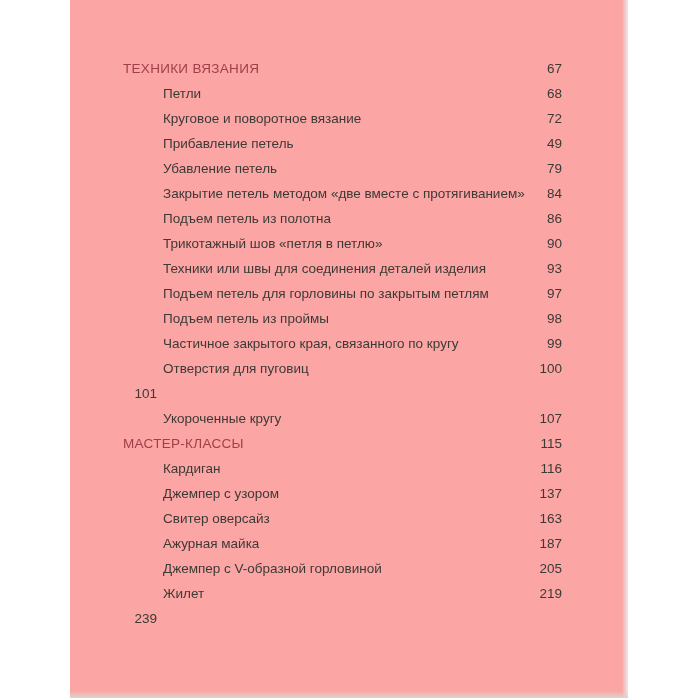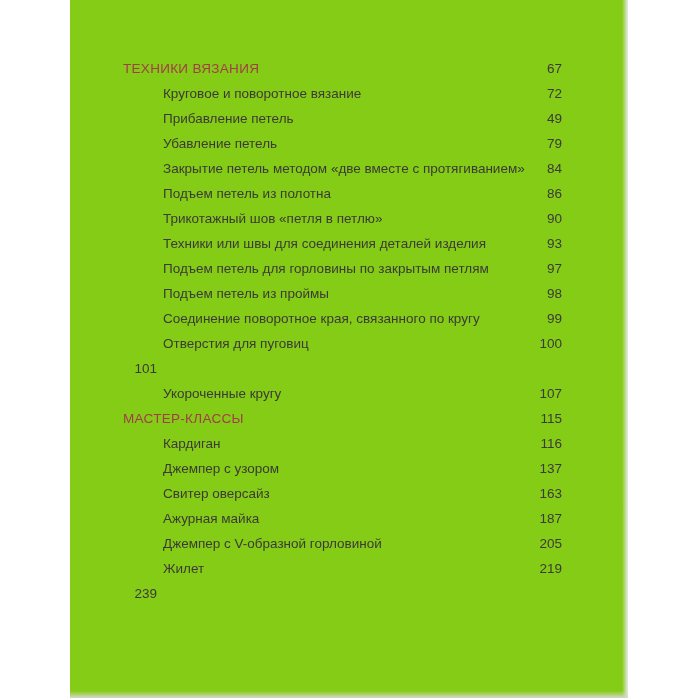--- a/index.html
+++ b/index.html
@@ -19,21 +19,21 @@
     background: #ffffff;
   }
 
   
   .paper {
     position: absolute;
     left: 70px;
     top: 0;
     width: 558px;
     height: 698px;
-    background: #84cc16;
+    background: #fca5a5;
   }
 
   
   .paper::after {
     content: "";
     position: absolute;
     left: 0;
     right: 0;
     bottom: 0;
     height: 7px;
@@ -92,20 +92,24 @@
 <body>
 
 <div class="canvas">
   <div class="paper">
     <div class="toc" id="toc">
         <div class="row section">
           <span class="label">ТЕХНИКИ ВЯЗАНИЯ</span>
           <span class="num">67</span>
         </div>
         <div class="row item">
+          <span class="label">Петли</span>
+          <span class="num">68</span>
+        </div>
+        <div class="row item">
           <span class="label">Круговое и поворотное вязание</span>
           <span class="num">72</span>
         </div>
         <div class="row item">
           <span class="label">Прибавление петель</span>
           <span class="num">49</span>
         </div>
         <div class="row item">
           <span class="label">Убавление петель</span>
           <span class="num">79</span>
@@ -128,21 +132,21 @@
         </div>
         <div class="row item">
           <span class="label">Подъем петель для горловины по закрытым петлям</span>
           <span class="num">97</span>
         </div>
         <div class="row item">
           <span class="label">Подъем петель из проймы</span>
           <span class="num">98</span>
         </div>
         <div class="row item">
-          <span class="label">Соединение поворотное края, связанного по кругу</span>
+          <span class="label">Частичное закрытого края, связанного по кругу</span>
           <span class="num">99</span>
         </div>
         <div class="row item">
           <span class="label">Отверстия для пуговиц</span>
           <span class="num">100</span>
         </div>
         <div class="row item">
           <span class="num">101</span>
         </div>
         <div class="row item">

